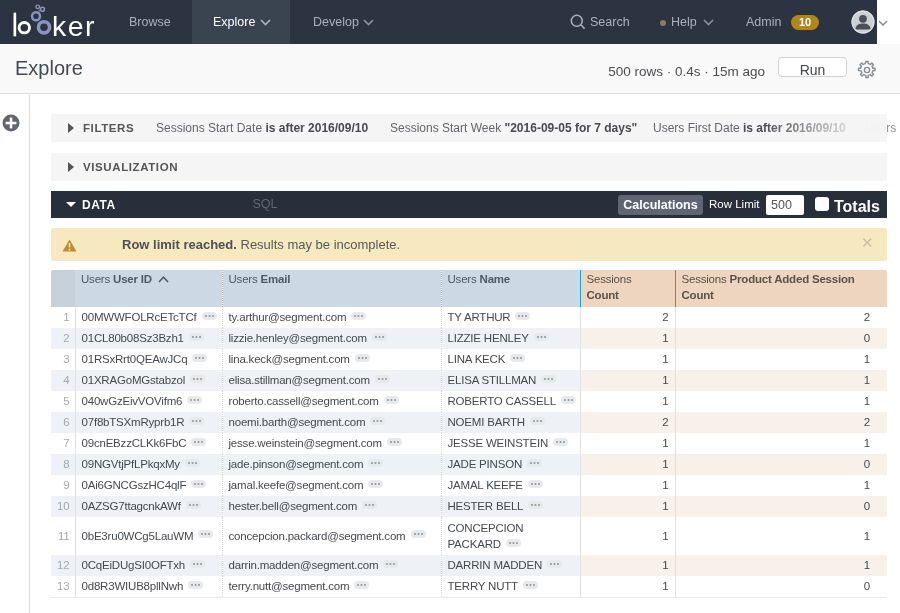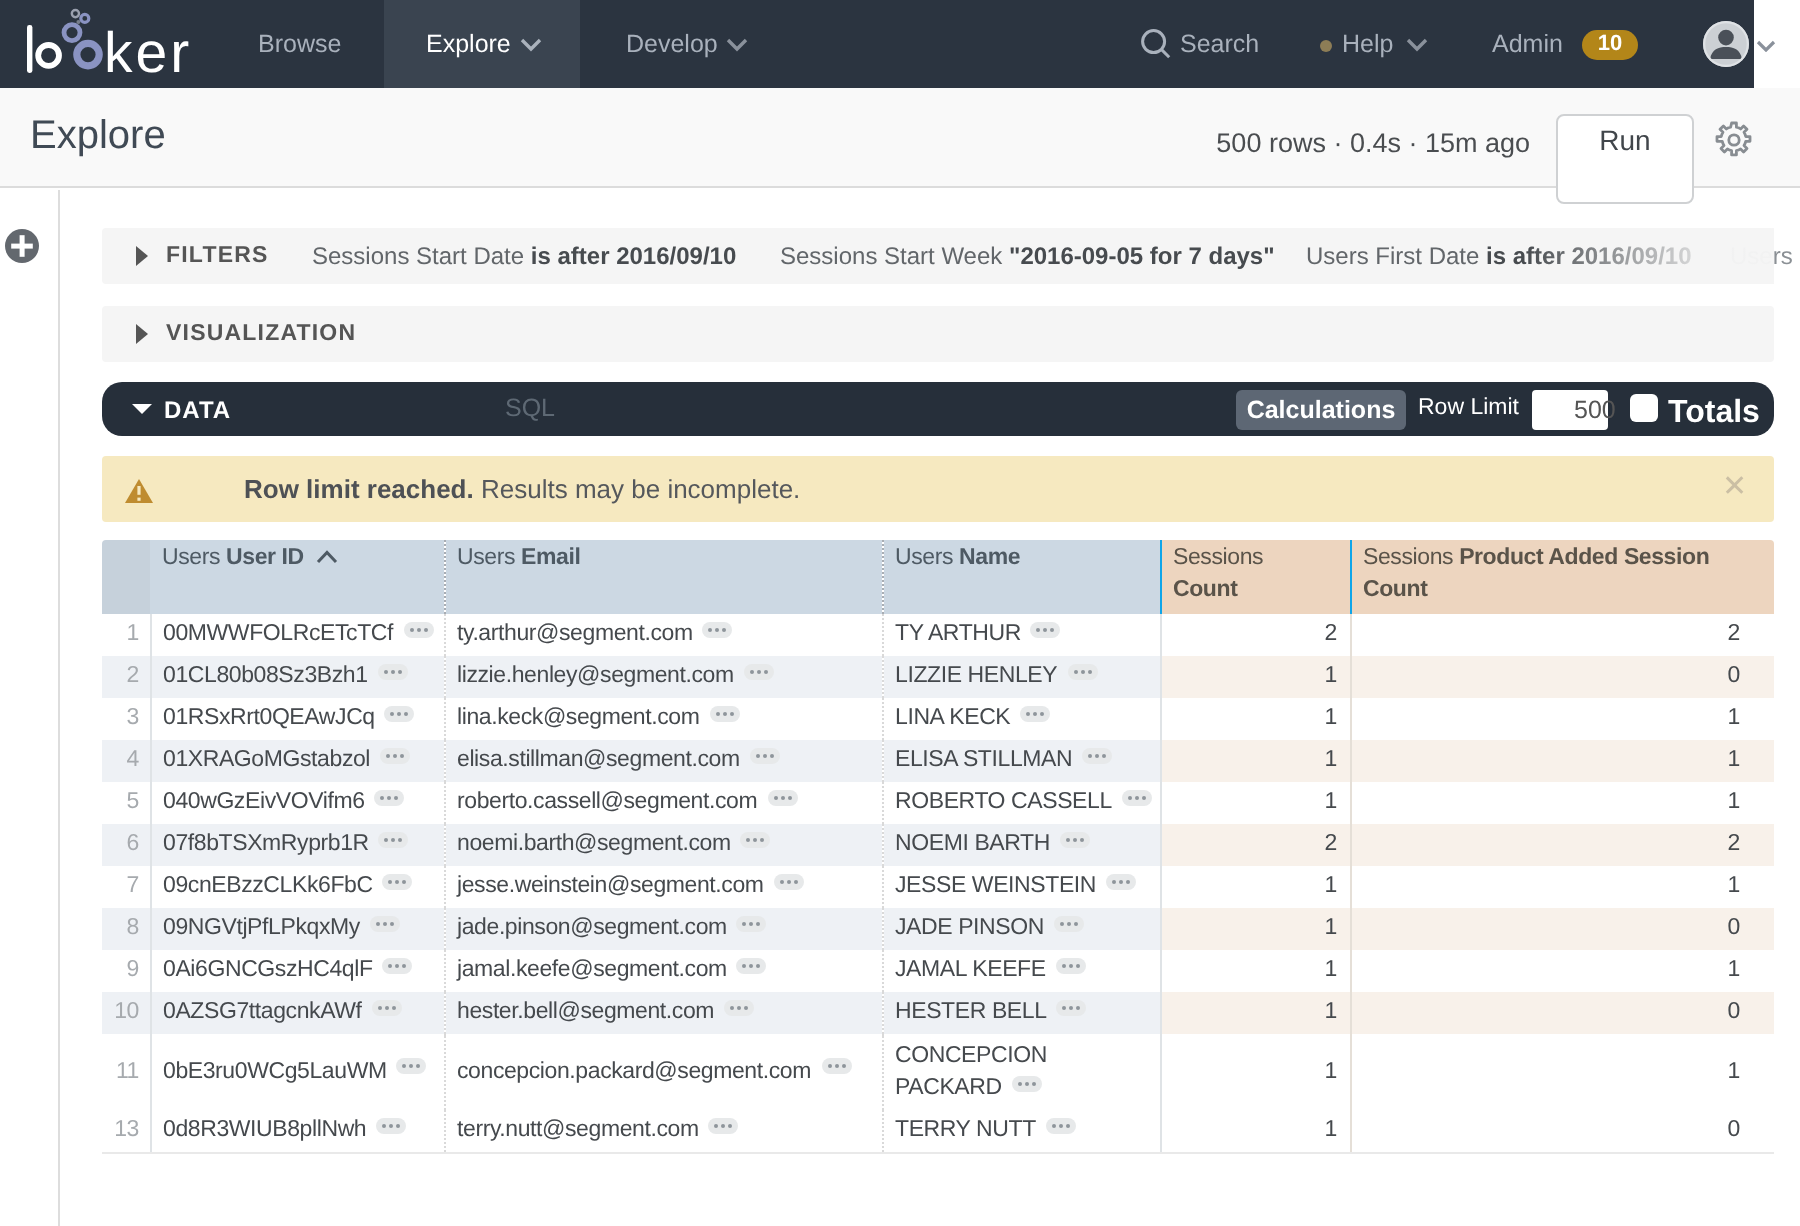--- a/index.html
+++ b/index.html
@@ -8,43 +8,43 @@
 #page { position:relative; width:900px; height:613px; background:#fff; }
 
 
 .nav { position:absolute; left:0; top:0; width:877px; height:44px; background:#2b3440; }
 .nav-item { position:absolute; top:0; height:44px; line-height:44px; color:#a9b1bc; font-size:12.5px; }
 
 
 .titlebar { position:absolute; left:0; top:44px; width:900px; height:50px; background:#f9f9f9; border-bottom:1px solid #dcdcdc; }
 .titlebar h1 { position:absolute; left:15px; top:13px; font-size:20px; font-weight:normal; color:#404a55; }
 .stats { position:absolute; right:135px; top:20px; font-size:13.5px; color:#4a4d50; }
-.runbtn { position:absolute; left:778px; top:57px; width:69px; height:45px; background:#fff; border:1px solid #cfd1d3; border-radius:4px; text-align:center; line-height:25px; font-size:14px; color:#41464b; }
+.runbtn { position:absolute; left:778px; top:57px; width:69px; height:20px; background:#fff; border:1px solid #cfd1d3; border-radius:4px; text-align:center; line-height:25px; font-size:14px; color:#41464b; }
 
 
 .sidebar { position:absolute; left:0; top:95px; width:30px; height:518px; background:#fff; border-right:1px solid #ddd; }
 
 
 .cbar { position:absolute; left:51px; width:836px; height:28px; background:#f5f5f5; border-radius:2px; }
 .cbar .tri { position:absolute; left:17px; top:9px; width:0; height:0; border-left:6px solid #555; border-top:5px solid transparent; border-bottom:5px solid transparent; }
 .cbar .lbl { position:absolute; left:32px; top:8px; font-size:11.5px; font-weight:bold; color:#555; letter-spacing:0.6px; }
 
 .filter-texts { position:absolute; left:0; top:7px; width:836px; height:20px; font-size:12px; color:#62666a; white-space:nowrap; }
 .filter-texts b { color:#474b4f; }
 .fade { position:absolute; right:0; top:0; width:125px; height:28px; background:linear-gradient(to right, rgba(245,245,245,0), rgba(245,245,245,0.97) 80%); }
 
 
-.databar { position:absolute; left:51px; top:191px; width:836px; height:27px; background:#262f3a; border-radius:10px; color:#fff; }
+.databar { position:absolute; left:51px; top:191px; width:836px; height:27px; background:#262f3a; border-radius:0; color:#fff; }
 .databar .tri { position:absolute; left:15px; top:11px; width:0; height:0; border-top:5px solid #fff; border-left:5px solid transparent; border-right:5px solid transparent; }
 .databar .dlbl { position:absolute; left:31px; top:7px; font-size:12px; font-weight:bold; letter-spacing:0.5px; }
 .tab-results { position:absolute; left:91px; top:0; width:88px; height:27px; background:#6b7581; text-align:center; line-height:27px; font-size:12.5px; color:#fff; }
 .tab-sql { position:absolute; left:179px; top:0; width:70px; height:27px; text-align:center; line-height:27px; font-size:12.5px; color:#5e6974; }
 .calcbtn { position:absolute; left:567px; top:4px; width:85px; height:20px; background:#5d6774; border-radius:3px; text-align:center; line-height:20px; font-size:12.5px; font-weight:bold; color:#fff; }
 .rowlimit-lbl { position:absolute; left:658px; top:7px; font-size:11.5px; color:#fff; }
-.rowlimit-input { position:absolute; left:715px; top:4px; width:38px; height:20px; background:#fff; border-radius:2px; font-size:12.5px; color:#555; line-height:20px; padding-left:21px; }
+.rowlimit-input { position:absolute; left:715px; top:4px; width:38px; height:20px; background:#fff; border-radius:2px; font-size:12.5px; color:#555; line-height:20px; padding-left:5px; }
 .totals-cb { position:absolute; left:764px; top:6px; width:14px; height:14px; background:#fff; border-radius:3px; }
 .totals-lbl { position:absolute; left:783px; top:7px; font-size:16px; font-weight:bold; color:#fff; }
 
 
 .warn { position:absolute; left:51px; top:228px; width:836px; height:33px; background:#f6e9c0; border-radius:2px; font-size:13px; color:#55585c; }
 .warn .txt { position:absolute; left:23px; top:9px;margin-left:48px; }
 .warn .txt b { color:#4e5155; }
 .warn .x { position:absolute; left:810px; top:6px; font-size:15px; color:#cbbfa4; }
 
 
@@ -275,20 +275,28 @@
           <td class="meas c5" style="padding-right:17px;">0</td>
         </tr>
       <tr>
           <td class="rownum" style="height:38px;">11</td>
           <td class="c1">0bE3ru0WCg5LauWM<span class="dots"><i></i></span></td>
           <td class="c2">concepcion.packard@segment.com<span class="dots"><i></i></span></td>
           <td class="c3" style="white-space:normal;line-height:16px;">CONCEPCION PACKARD<span class="dots"><i></i></span></td>
           <td class="meas c4">1</td>
           <td class="meas c5" style="padding-right:17px;">1</td>
         </tr>
+      <tr class="stripe">
+          <td class="rownum">12</td>
+          <td class="c1">0CqEiDUgSI0OFTxh<span class="dots"><i></i></span></td>
+          <td class="c2">darrin.madden@segment.com<span class="dots"><i></i></span></td>
+          <td class="c3">DARRIN MADDEN<span class="dots"><i></i></span></td>
+          <td class="meas c4">1</td>
+          <td class="meas c5" style="padding-right:17px;">1</td>
+        </tr>
       <tr>
           <td class="rownum">13</td>
           <td class="c1">0d8R3WIUB8pllNwh<span class="dots"><i></i></span></td>
           <td class="c2">terry.nutt@segment.com<span class="dots"><i></i></span></td>
           <td class="c3">TERRY NUTT<span class="dots"><i></i></span></td>
           <td class="meas c4">1</td>
           <td class="meas c5" style="padding-right:17px;">0</td>
         </tr>
     </tbody>
   </table>

